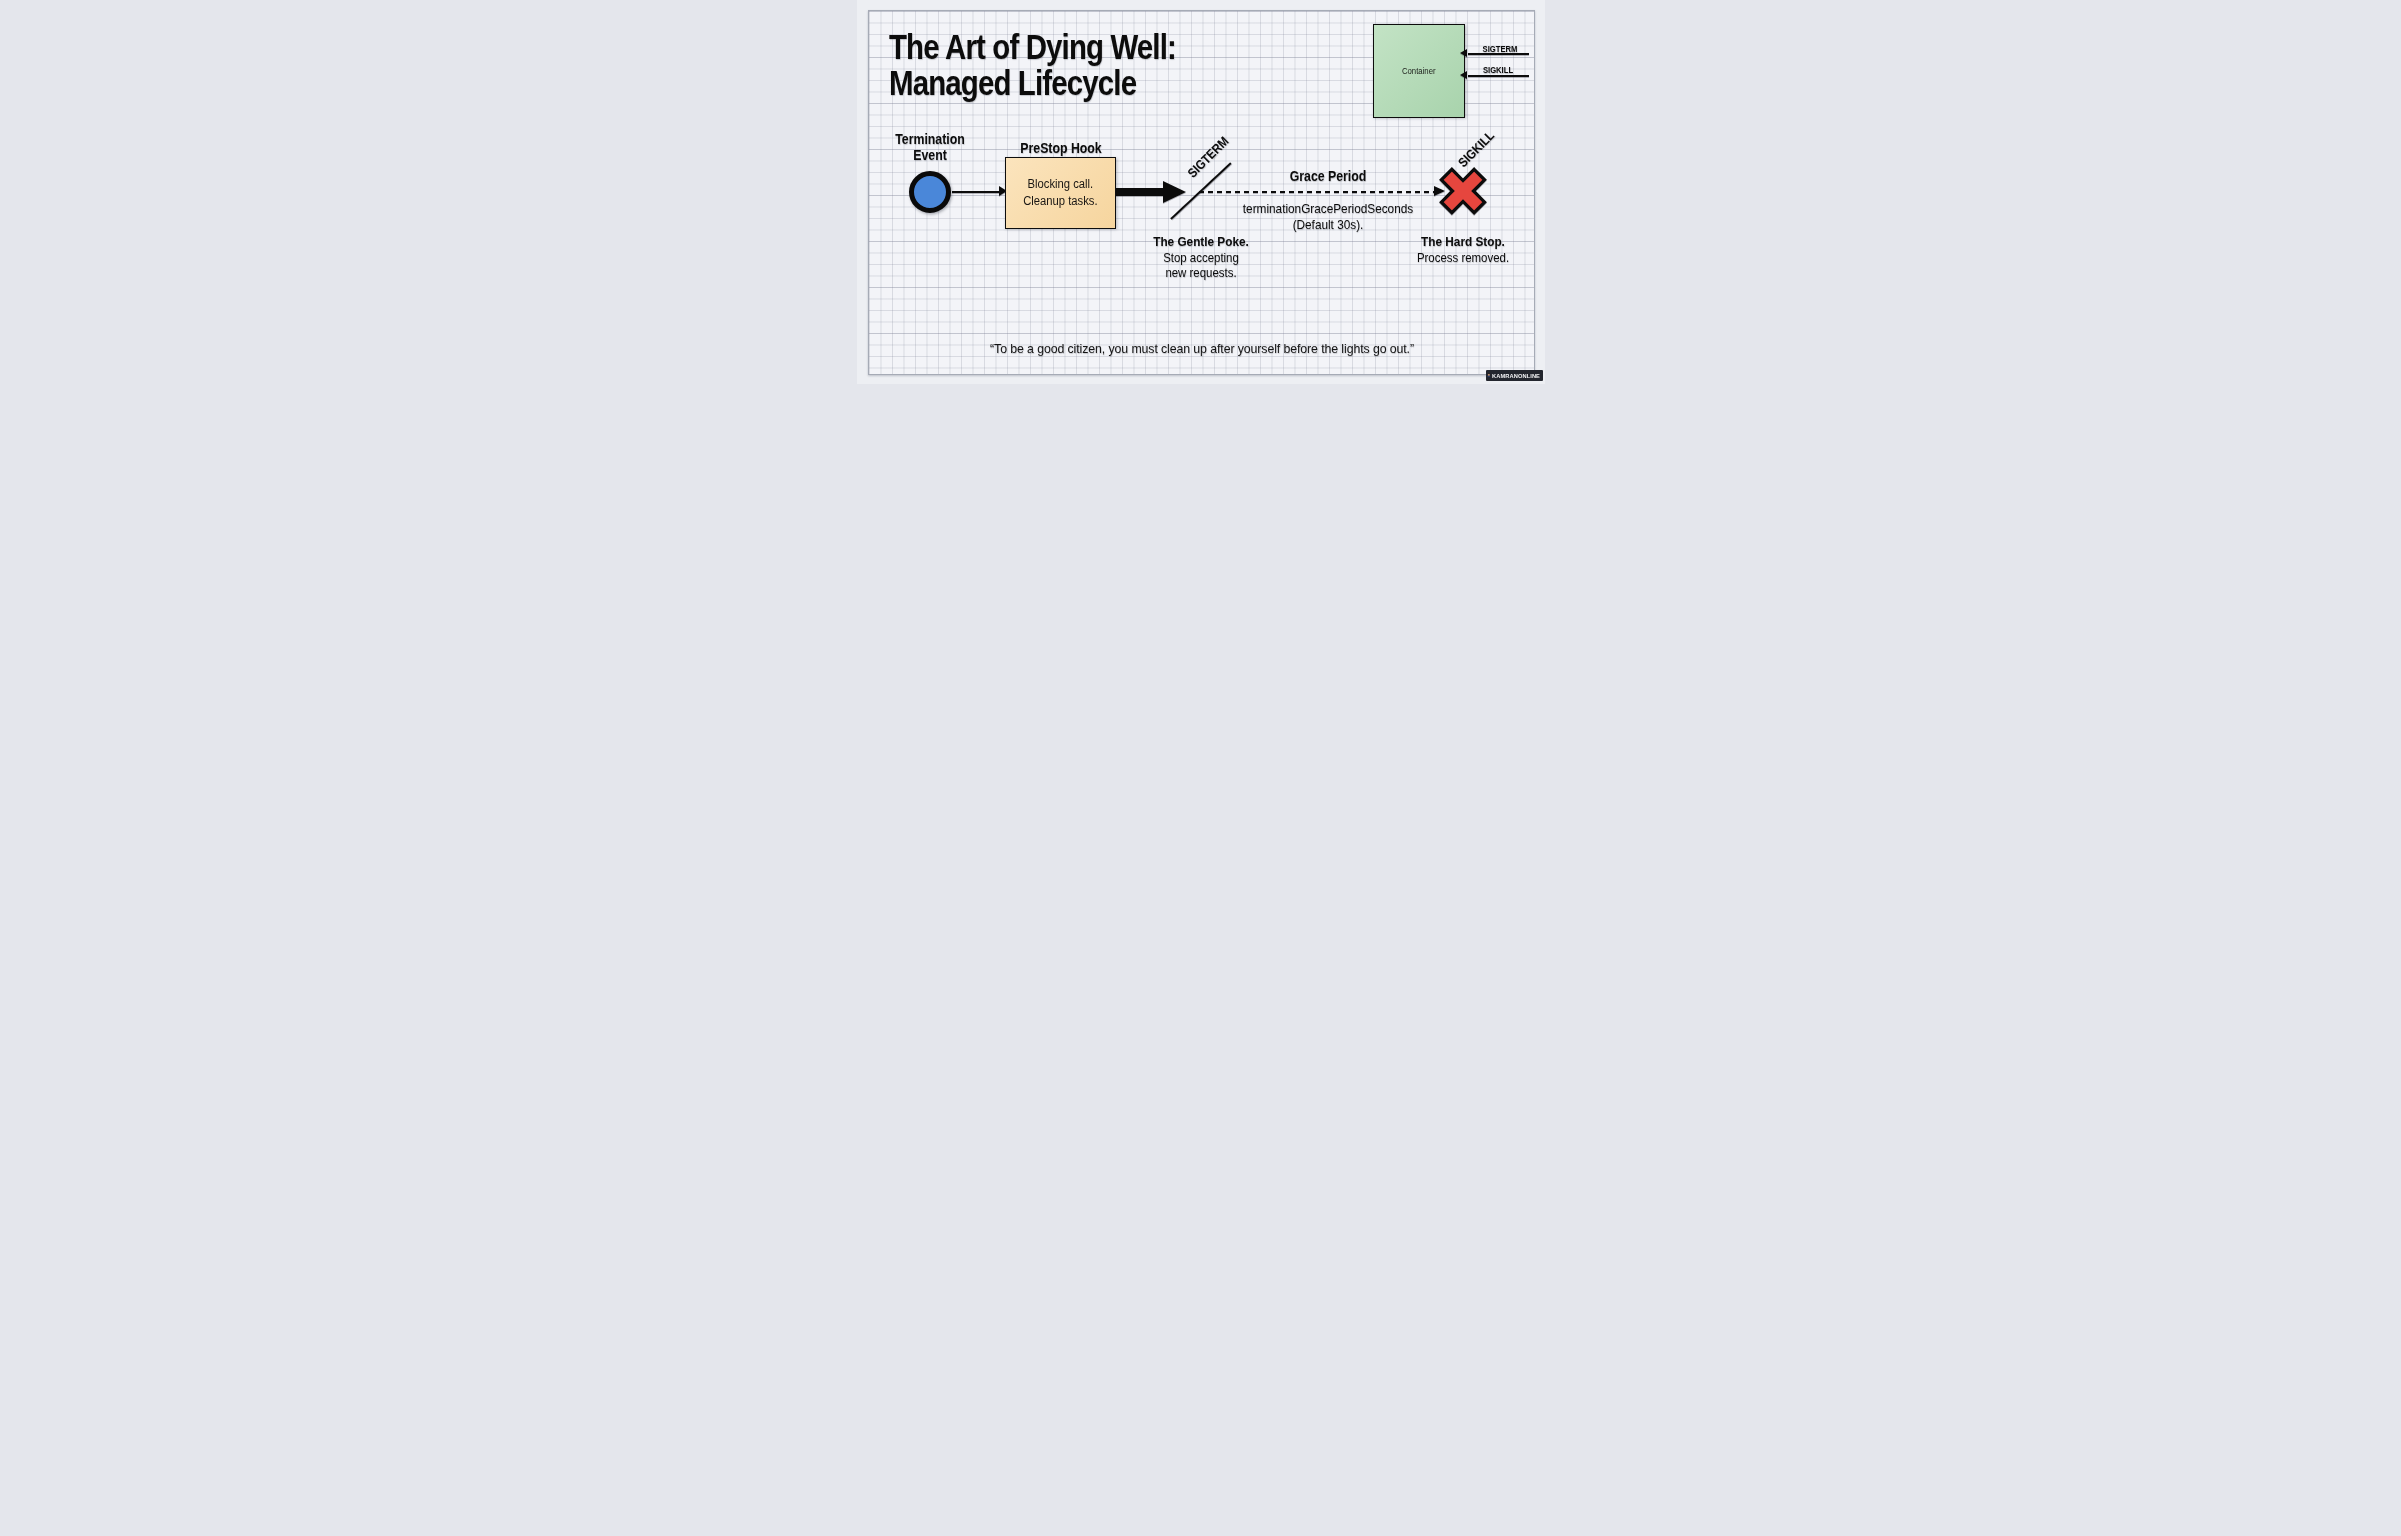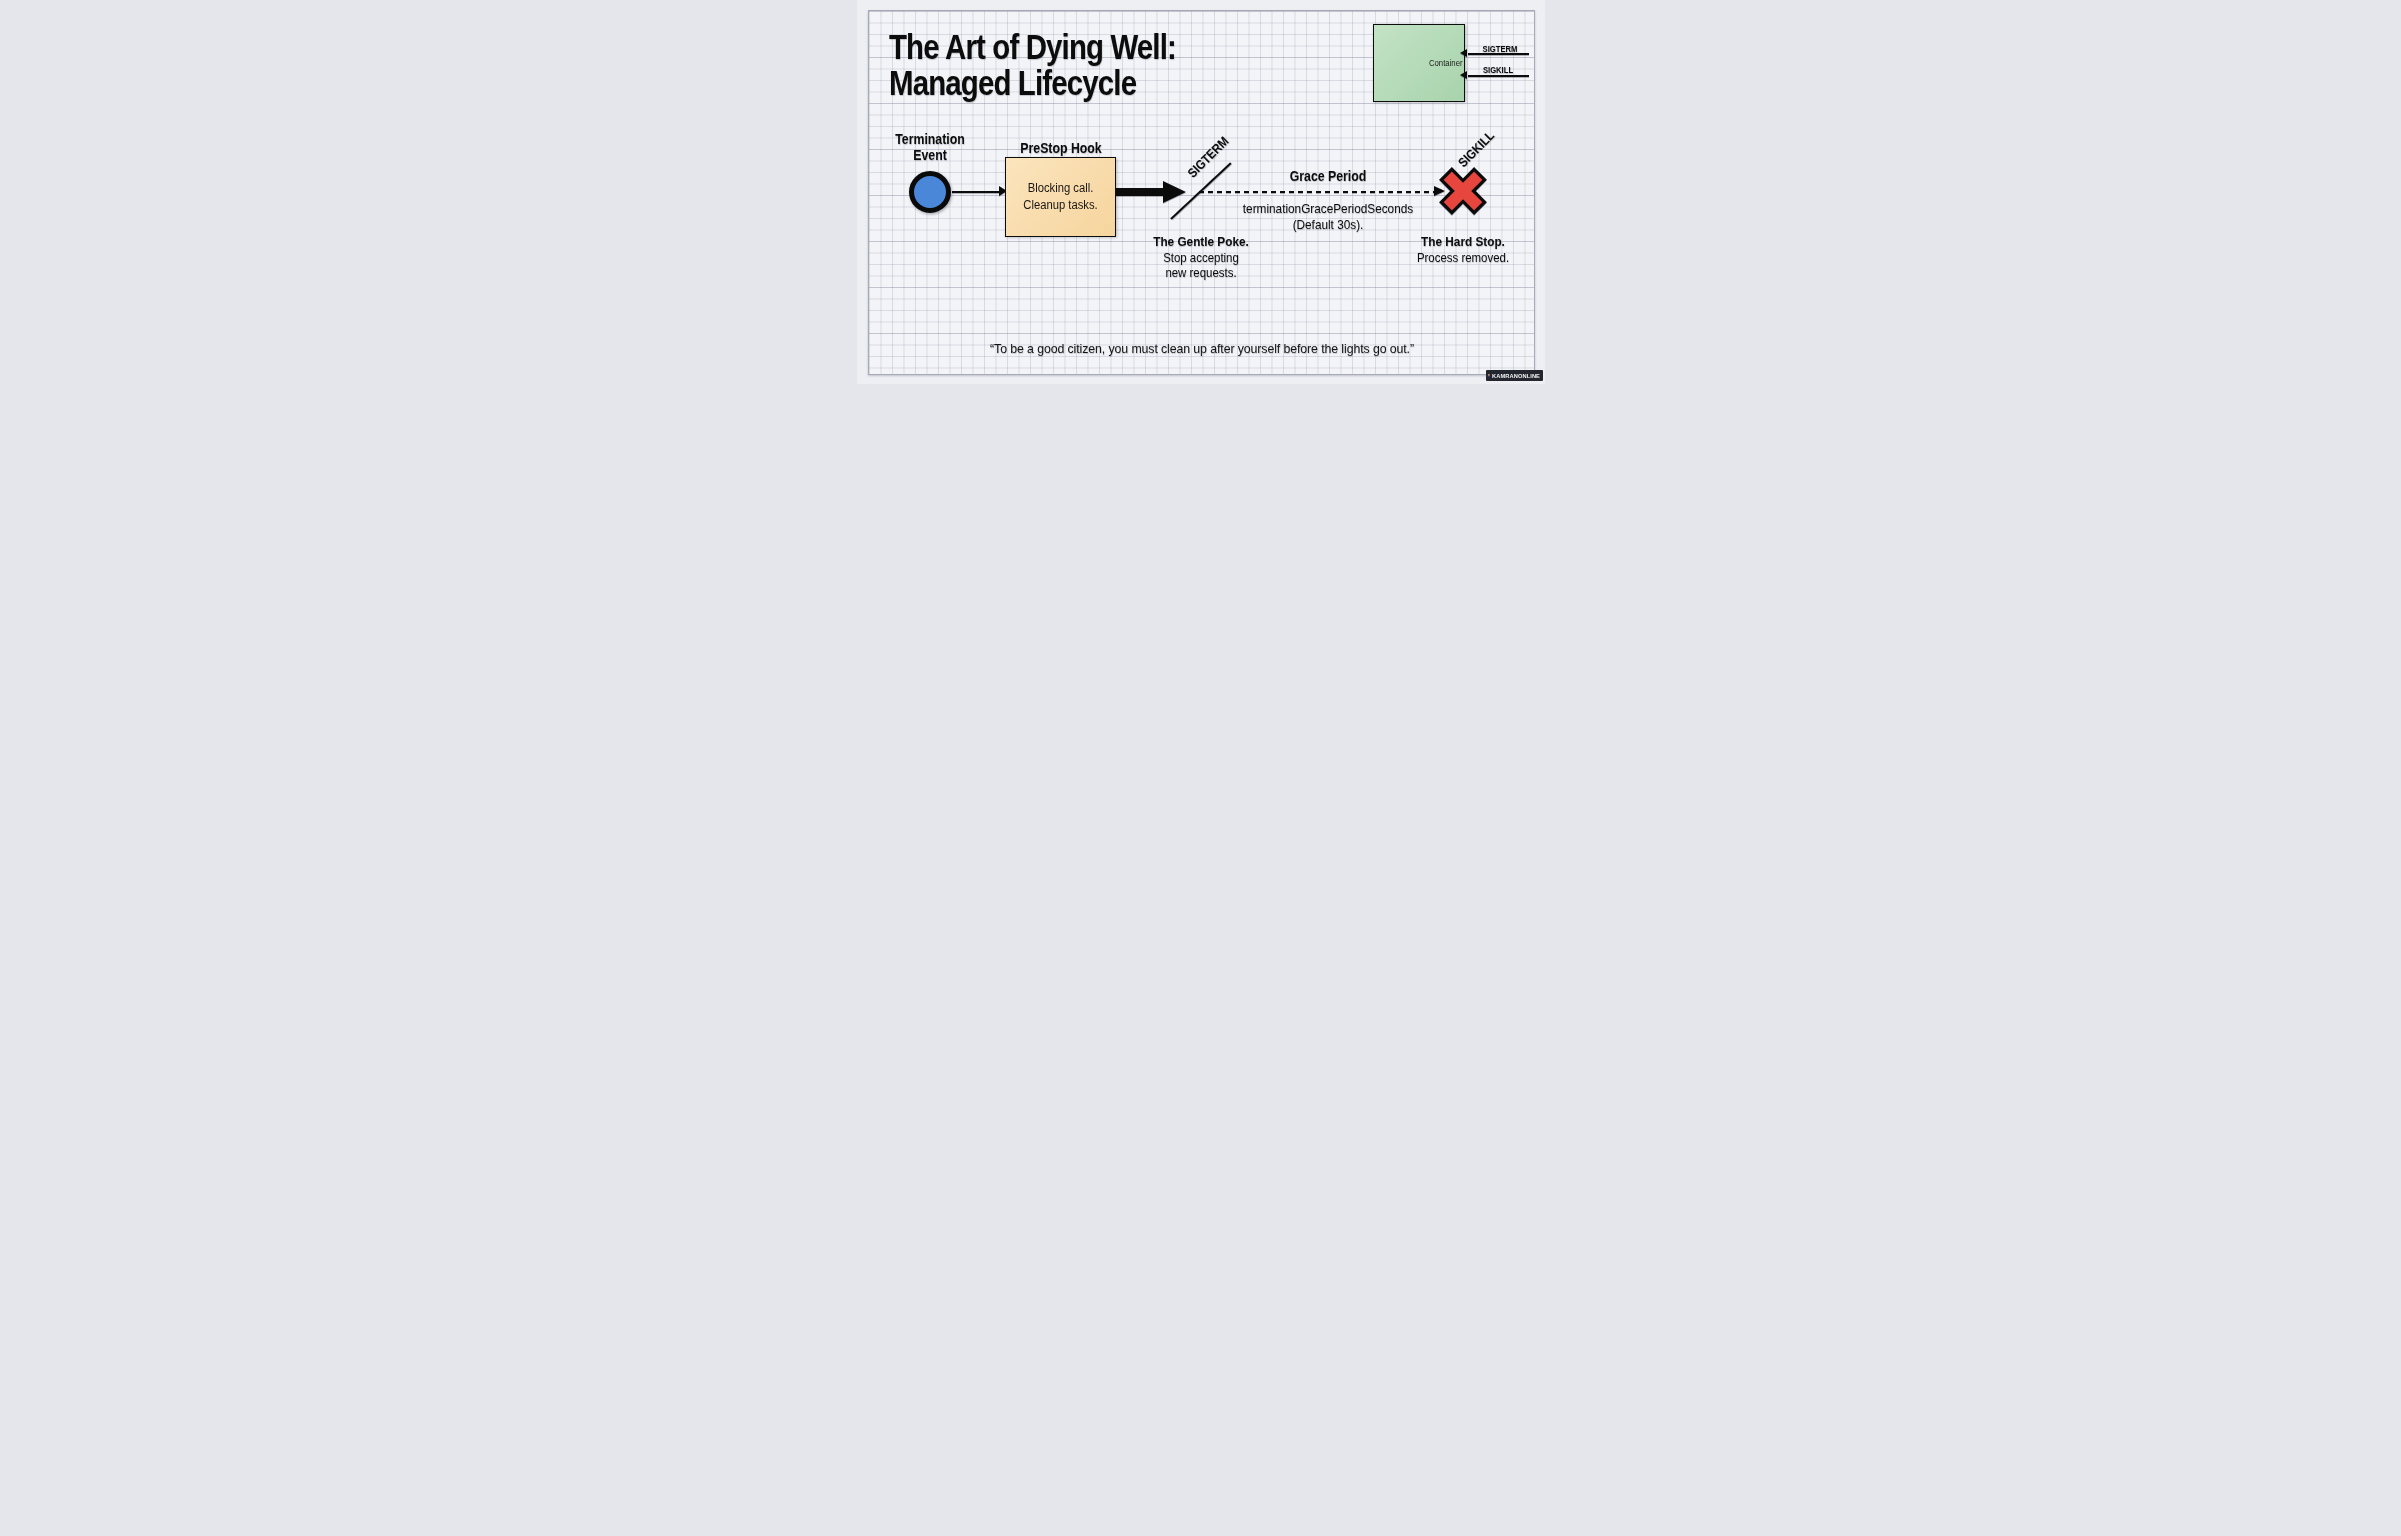--- a/index.html
+++ b/index.html
@@ -26,23 +26,23 @@
   .ctr9 { transform: translateX(-50%) scaleX(.92); white-space:nowrap; text-align:center; }
 
   
   .title {
     left:32px; top:29px; font-size:35px; line-height:36px; font-weight:700;
     letter-spacing:-1px; transform:scaleX(.84); transform-origin:0 0; white-space:nowrap;
   }
 
   
   .container-box {
-    left:516px; top:24px; width:92px; height:78px; box-sizing:border-box;
+    left:516px; top:24px; width:92px; height:94px; box-sizing:border-box;
     border:1.9px solid #0d0d0d; background:linear-gradient(135deg,#c3e3c5 0%,#a8d3ac 100%);
-    display:flex; align-items:center; justify-content:flex-end;
+    display:flex; align-items:center; justify-content:center;
     box-shadow:1px 1.4px 2.9px rgba(30,35,50,.3);
   }
   .container-label { font-size:8.2px; font-weight:500; color:#20241f; transform:scaleX(.95); }
   .sig-line { height:1.9px; background:#0c0c0c; }
   .ah-left  { width:0; height:0; border-right:7.7px solid #0c0c0c; border-top:4.8px solid transparent; border-bottom:4.8px solid transparent; }
   .sig-label { font-size:9px; font-weight:600; }
 
   
   .start-label { left:73px; top:131px; font-size:14px; font-weight:700; line-height:16.3px; }
   .event-circle {
@@ -51,23 +51,23 @@
     box-shadow:1px 1.4px 2.9px rgba(30,35,50,.35);
   }
   .shaft { background:#0c0c0c; }
   .ah-right-sm { width:0; height:0; border-left:8.2px solid #0c0c0c; border-top:5.8px solid transparent; border-bottom:5.8px solid transparent; }
   .ah-right-lg { width:0; height:0; border-left:23px solid #0b0b0b; border-top:11px solid transparent; border-bottom:11px solid transparent; }
   .ah-right-md { width:0; height:0; border-left:11.5px solid #0b0b0b; border-top:5.3px solid transparent; border-bottom:5.3px solid transparent; }
 
   
   .prestop-label { left:204px; top:140px; font-size:14px; font-weight:700; }
   .prestop-box {
-    left:148px; top:157px; width:111px; height:80px; box-sizing:border-box;
+    left:148px; top:157px; width:111px; height:72px; box-sizing:border-box;
     border:1.9px solid #0d0d0d; background:linear-gradient(135deg,#fbe4bd 0%,#f6d59e 100%);
-    display:flex; flex-direction:column; justify-content:center;
+    display:flex; flex-direction:column; align-items:center; justify-content:center;
     box-shadow:1px 1.4px 2.9px rgba(30,35,50,.3);
   }
   .prestop-text { font-size:12.5px; font-weight:500; line-height:17.3px; color:#191613; text-align:center; transform:scaleX(.9); white-space:nowrap; }
 
   
   .slash { left:303px; top:190px; width:82px; height:2.4px; background:#0b0b0b; transform:rotate(-43deg); }
   .rot-label { font-size:13px; font-weight:700; white-space:nowrap; }
   .dashed {
     left:342px; top:191px; width:236px; height:2.4px;
     background:repeating-linear-gradient(90deg,#0b0b0b 0 5.3px,transparent 5.3px 9px);

